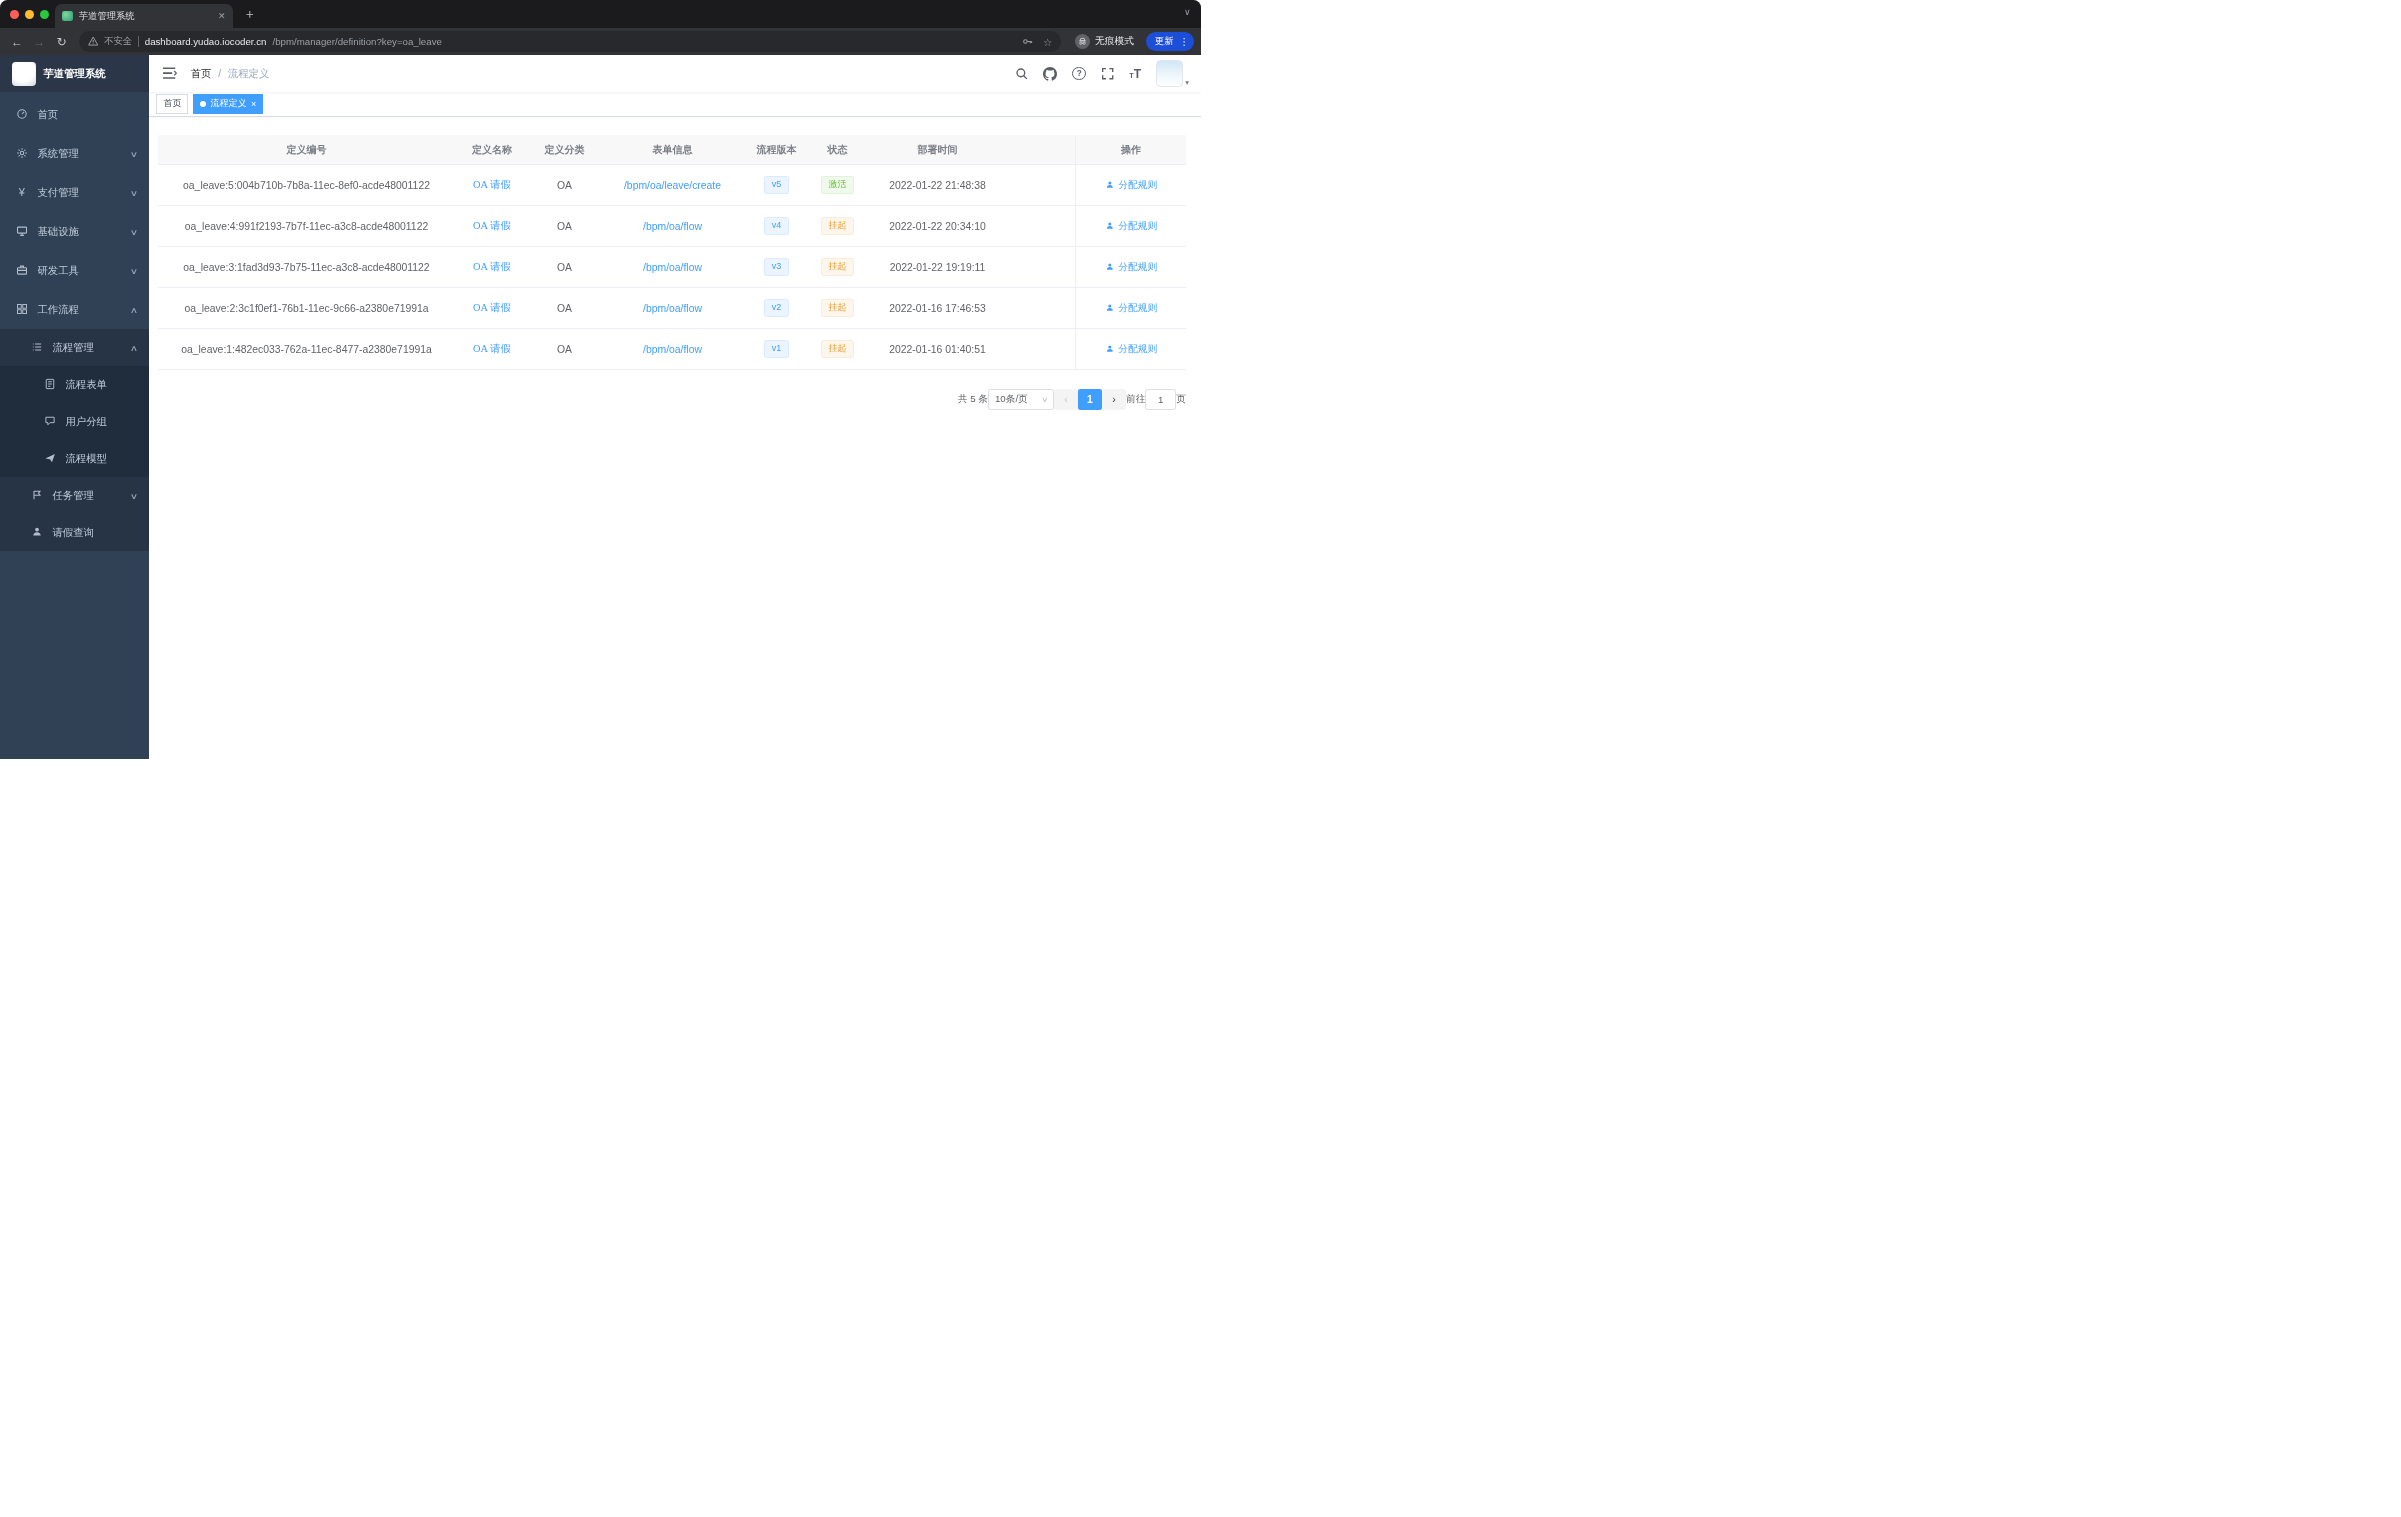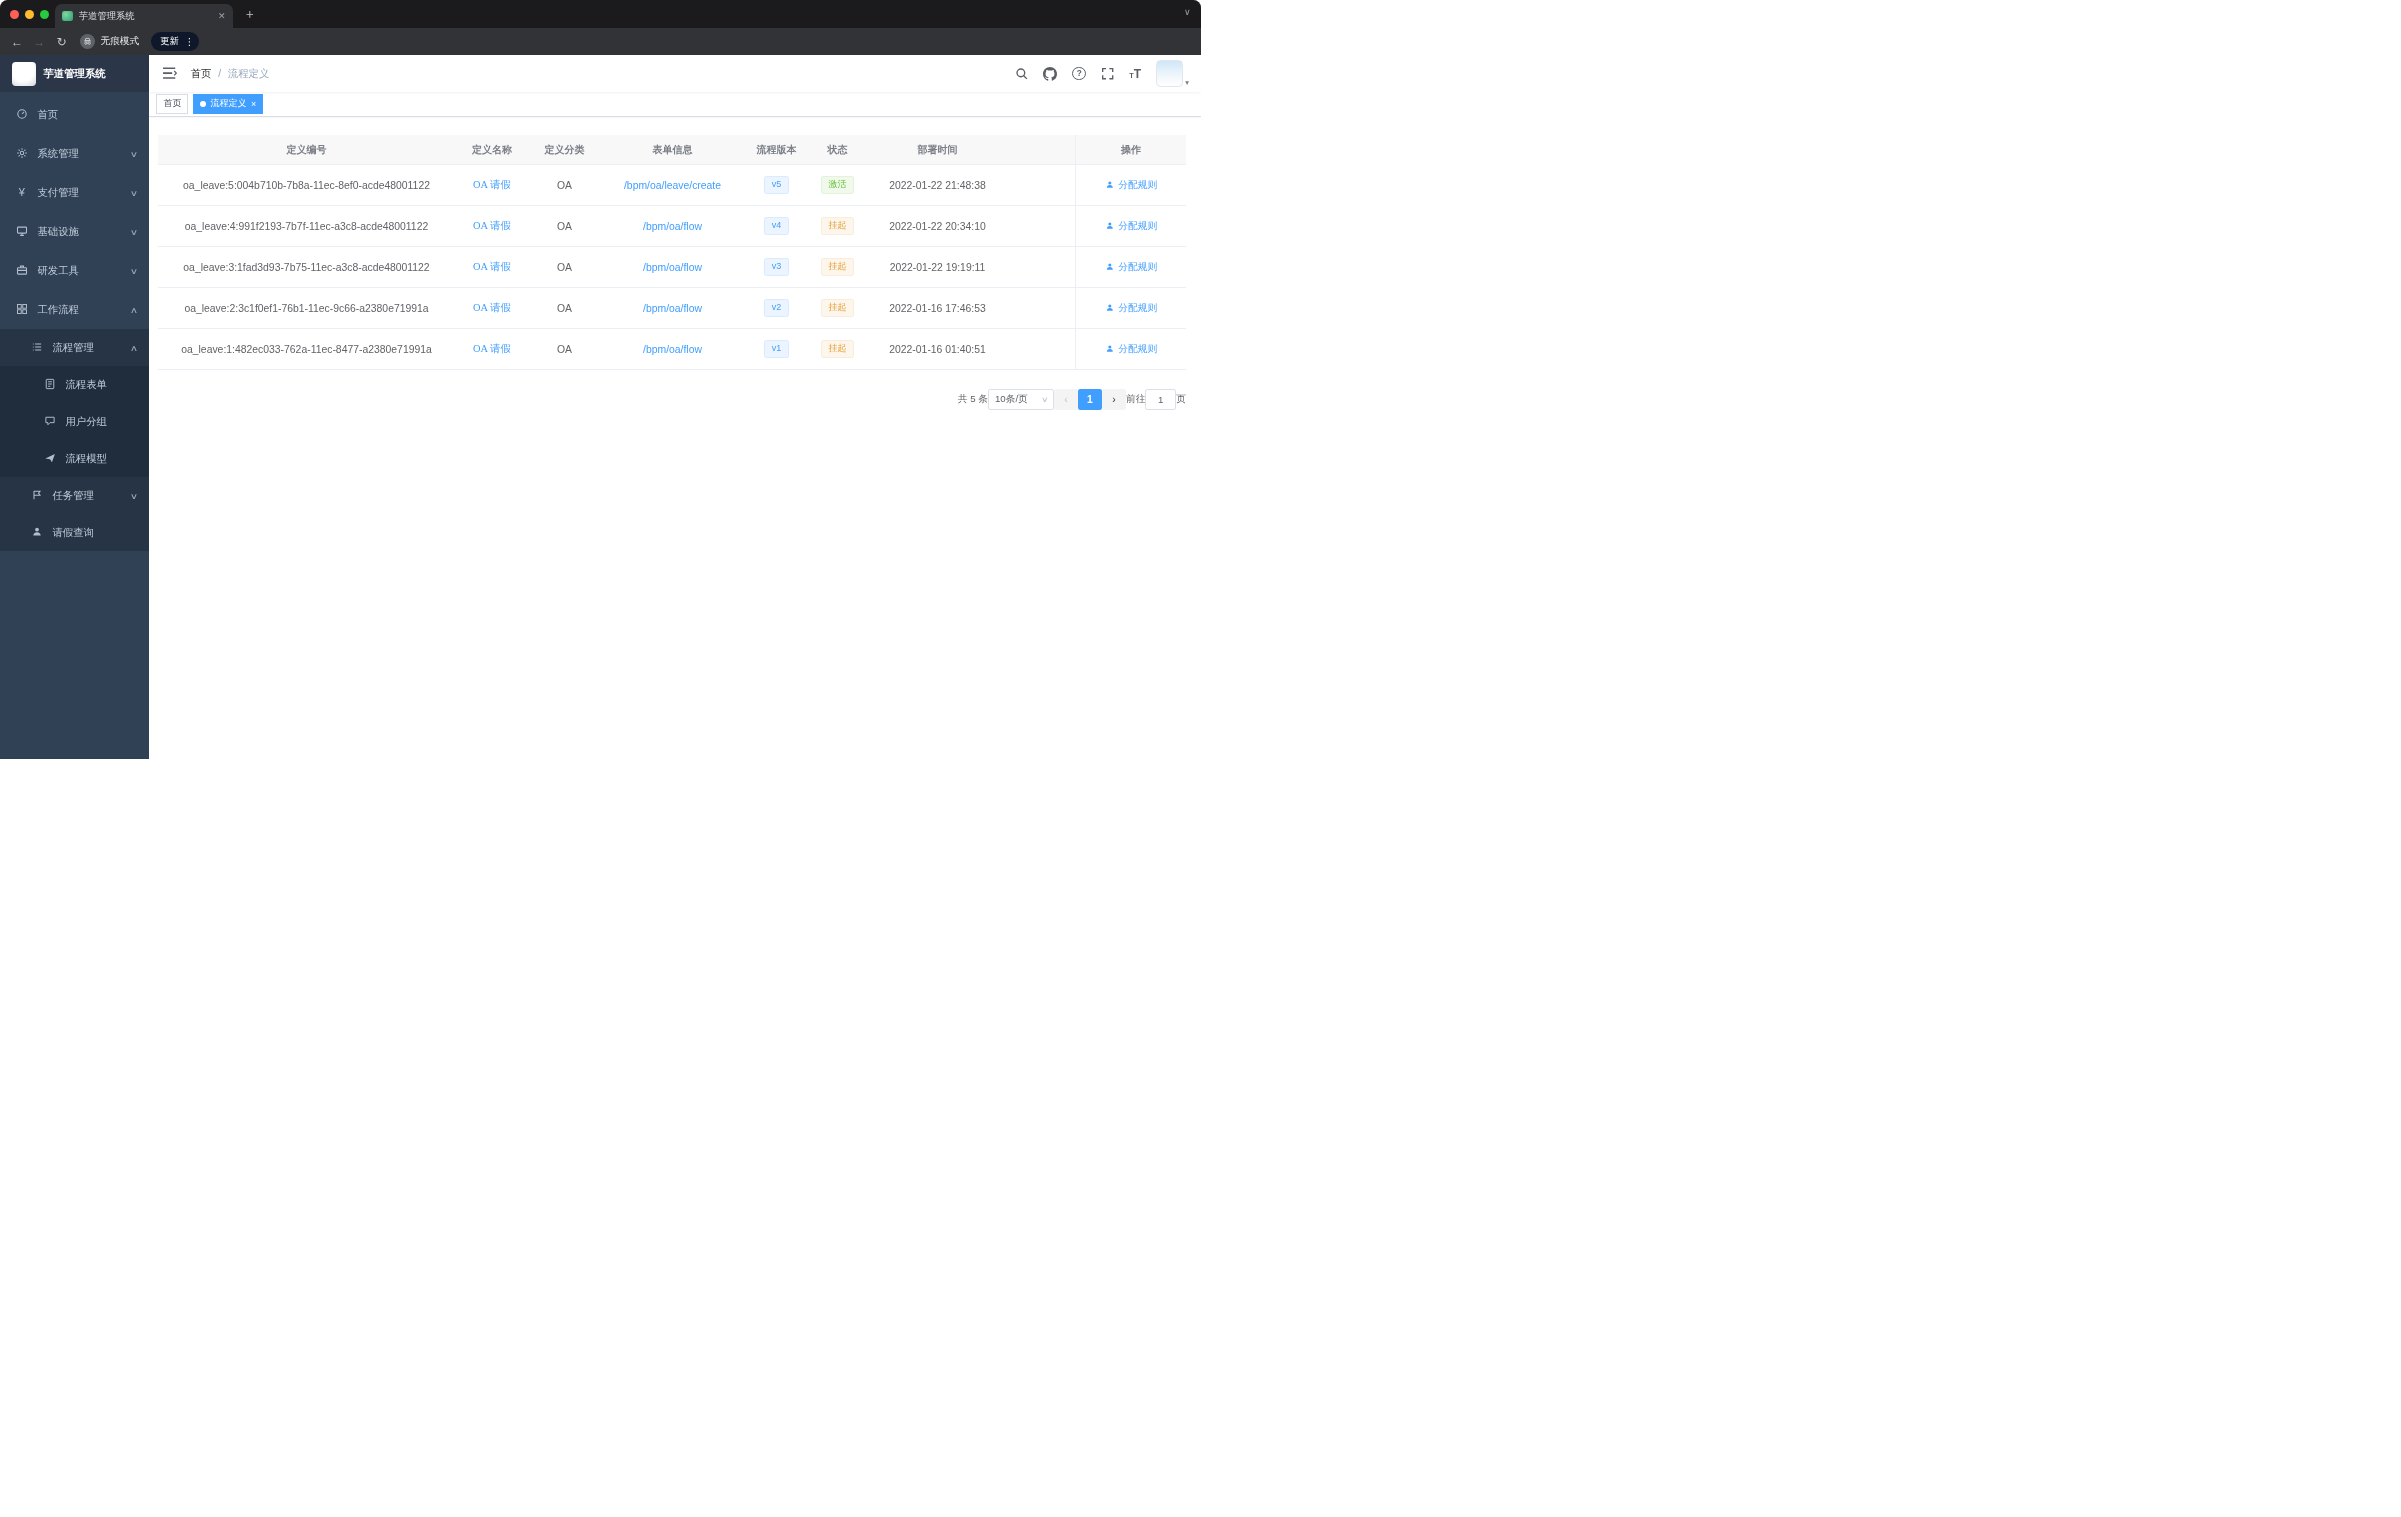--- a/index.html
+++ b/index.html
@@ -23,21 +23,21 @@
   .nav-ico { width:19.3px; text-align:center; color:#c4c7c5; font-size:12px; }
   .nav-ico.dim { color:#63666b; }
   .urlfield { flex:1; height:21px; margin:0 4.5px; background:#28292d; border-radius:10.4px; display:flex; align-items:center; padding:0 9px; gap:6px; min-width:0; }
   .sec-label { color:#9aa0a6; font-size:9.3px; }
   .url-div { width:0.7px; height:10.4px; background:#5f6368; }
   .url-host { color:#e8eaed; font-size:9.7px; }
   .url-path { color:#9aa0a6; font-size:9.7px; flex:1; white-space:nowrap; overflow:hidden; }
   .field-ico { color:#9aa0a6; font-size:10.4px; margin-left:4.5px; }
   .incog { display:flex; align-items:center; gap:5.2px; color:#e8eaed; font-size:9.7px; margin:0 6px; white-space:nowrap; }
   .incog-badge { width:15px; height:15px; border-radius:50%; background:#5f6368; display:flex; align-items:center; justify-content:center; }
-  .update-pill { display:flex; align-items:center; gap:6px; background:#0f172a; color:#fff; font-size:9.3px; border-radius:9.7px; padding:3px 4.5px 3px 9px; margin-left:3px; white-space:nowrap; }
+  .update-pill { display:flex; align-items:center; gap:6px; background:#1d4ed8; color:#fff; font-size:9.3px; border-radius:9.7px; padding:3px 4.5px 3px 9px; margin-left:3px; white-space:nowrap; }
   .update-pill .kebab { color:#fff; font-size:9.7px; }
 
   
   .app { position:absolute; top:55px; left:0; right:0; bottom:0; display:flex; }
 
   .sidebar { width:149px; flex:none; background:#304156; color:#bfcbd9; overflow:hidden; }
   .logo-row { height:37px; background:#2b3649; display:flex; align-items:center; gap:7.4px; padding-left:12px; }
   .logo-img { width:24px; height:24px; border-radius:3.7px; background:radial-gradient(circle at 45% 35%, #ffffff 55%, #cfd4da); flex:none; }
   .logo-title { color:#fff; font-size:10.4px; font-weight:bold; white-space:nowrap; }
   .menu { padding-top:3px; font-size:10.4px; }
@@ -116,20 +116,35 @@
       <span class="tab-close">✕</span>
     </div>
     <span class="newtab">＋</span>
     <span class="strip-caret">∨</span>
   </div>
 
   <div class="toolbar">
     <span class="nav-ico">←</span>
     <span class="nav-ico dim">→</span>
     <span class="nav-ico">↻</span>
+    <div class="urlfield">
+      <svg width="10.4" height="10.4" viewBox="0 0 16 16">
+          <path d="M8 1.5L15 14H1L8 1.5z" fill="none" stroke="#9aa0a6" stroke-width="1.5"></path>
+          <path d="M8 6v4M8 11.5v1" stroke="#9aa0a6" stroke-width="1.5"></path>
+        </svg>
+      <span class="sec-label">不安全</span>
+      <span class="url-div"></span>
+      <span class="url-host">dashboard.yudao.iocoder.cn</span>
+        <span class="url-path">/bpm/manager/definition?key=oa_leave</span>
+      <svg class="field-ico" width="11" height="11" viewBox="0 0 16 16">
+          <circle cx="5" cy="8" r="2.6" fill="none" stroke="#9aa0a6" stroke-width="1.5"></circle>
+          <path d="M7.6 8h6.4M12 8v2.6M14 8v2" stroke="#9aa0a6" stroke-width="1.5" fill="none"></path>
+        </svg>
+      <span class="field-ico">☆</span>
+    </div>
     <div class="incog">
       <span class="incog-badge">
         <svg width="9" height="9" viewBox="0 0 16 16">
             <path d="M2 7h12M5 2.5h6l1 4H4l1-4z" stroke="#dadce0" stroke-width="1.4" fill="none"></path>
             <circle cx="5" cy="11" r="2" fill="none" stroke="#dadce0" stroke-width="1.4"></circle>
             <circle cx="11" cy="11" r="2" fill="none" stroke="#dadce0" stroke-width="1.4"></circle>
             <path d="M7 11h2" stroke="#dadce0" stroke-width="1.4"></path>
           </svg>
       </span>
       <span>无痕模式</span>

